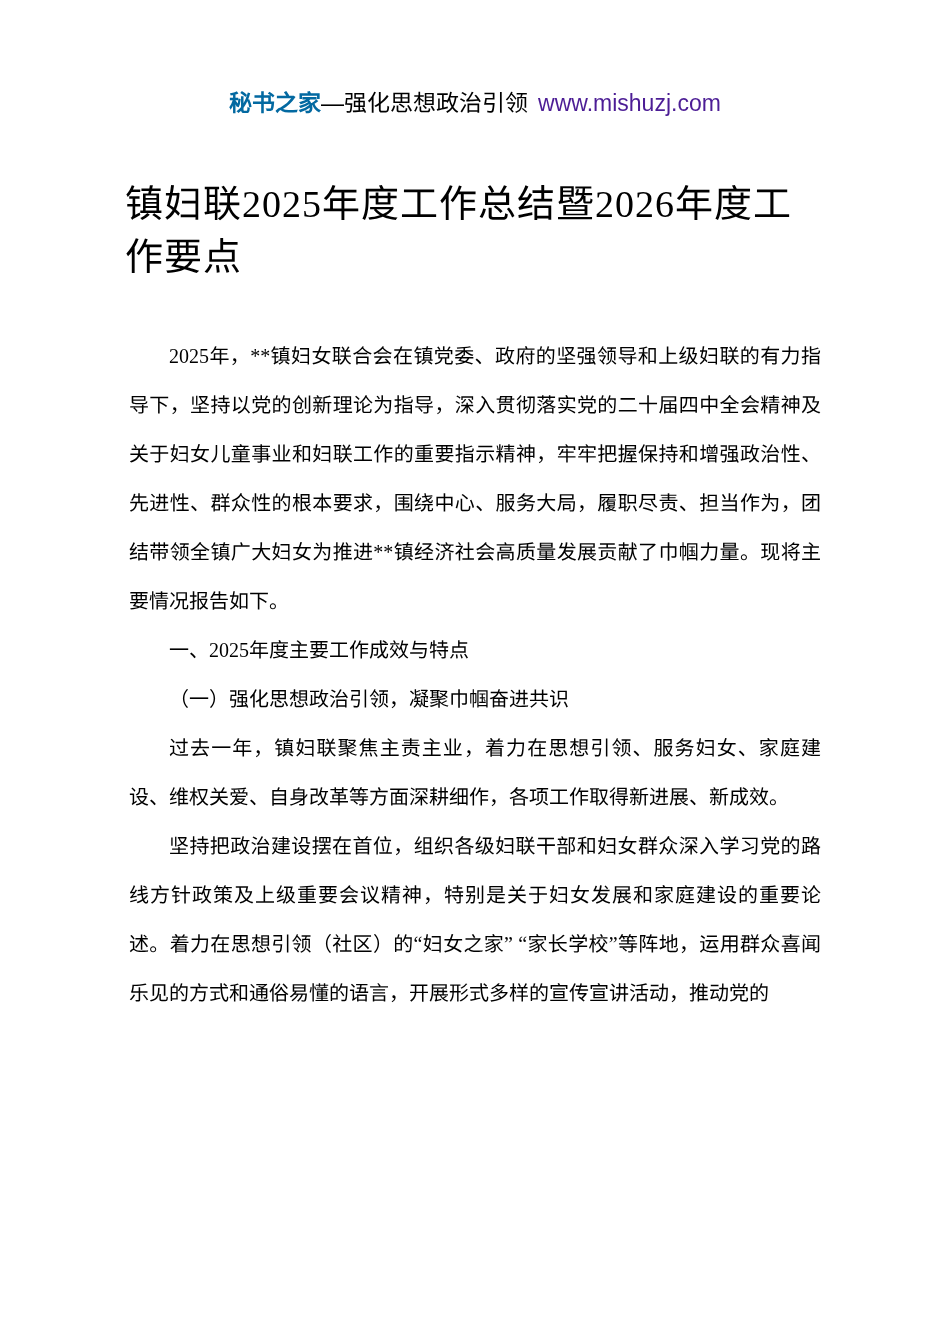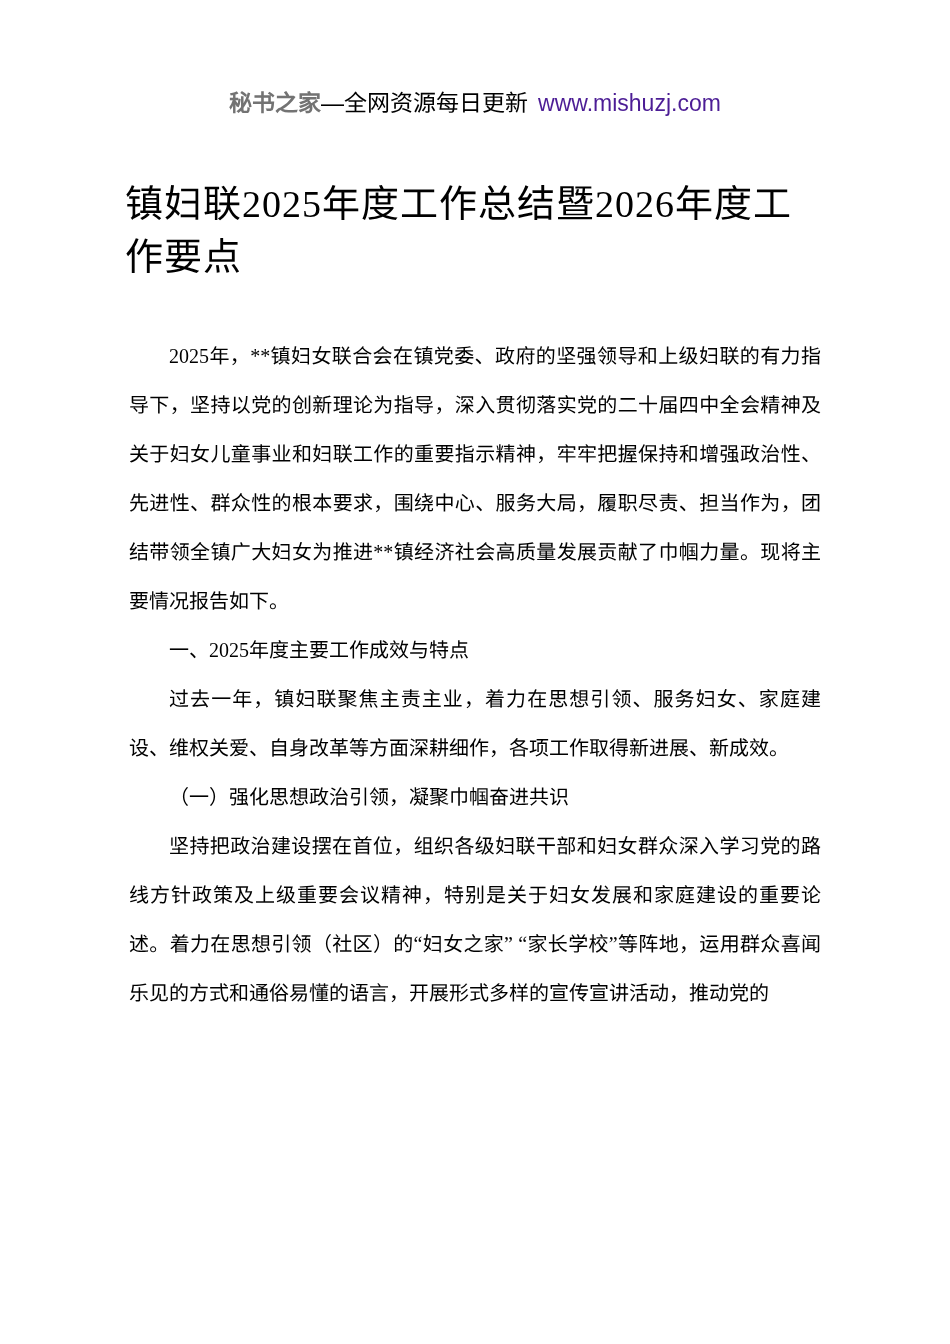--- a/index.html
+++ b/index.html
@@ -16,21 +16,21 @@
   }
   .site-header {
     margin-top: 88px;
     text-align: center;
     font-size: 23px;
     line-height: 30px;
     font-family: "Liberation Sans", "DejaVu Sans", sans-serif;
     white-space: nowrap;
   }
   .site-header .brand {
-    color: #737373;
+    color: #0369a1;
     font-weight: 700;
   }
   .site-header .sep,
   .site-header .tagline {
     color: #000000;
     font-weight: 400;
   }
   .site-header .url {
     color: #4c1d95;
     text-decoration: none;
@@ -58,25 +58,25 @@
     margin: 0;
     padding: 0;
     text-indent: 2em;
   }
 </style>
 </head>
 <body>
 
 <div class="page">
 
-  <header class="site-header"><span class="brand">秘书之家</span><span class="sep">—</span><span class="tagline">全网资源每日更新</span><a class="url" href="#">www.mishuzj.com</a></header>
+  <header class="site-header"><span class="brand">秘书之家</span><span class="sep">—</span><span class="tagline">强化思想政治引领</span><a class="url" href="#">www.mishuzj.com</a></header>
 
   <h1 class="doc-title">镇妇联2025年度工作总结暨2026年度工作要点</h1>
 
   <main class="doc-body">
     <p>2025年，**镇妇女联合会在镇党委、政府的坚强领导和上级妇联的有力指导下，坚持以党的创新理论为指导，深入贯彻落实党的二十届四中全会精神及关于妇女儿童事业和妇联工作的重要指示精神，牢牢把握保持和增强政治性、先进性、群众性的根本要求，围绕中心、服务大局，履职尽责、担当作为，团结带领全镇广大妇女为推进**镇经济社会高质量发展贡献了巾帼力量。现将主要情况报告如下。</p>
     <p>一、2025年度主要工作成效与特点</p>
+    <p>（一）强化思想政治引领，凝聚巾帼奋进共识</p>
     <p>过去一年，镇妇联聚焦主责主业，着力在思想引领、服务妇女、家庭建设、维权关爱、自身改革等方面深耕细作，各项工作取得新进展、新成效。</p>
-    <p>（一）强化思想政治引领，凝聚巾帼奋进共识</p>
     <p>坚持把政治建设摆在首位，组织各级妇联干部和妇女群众深入学习党的路线方针政策及上级重要会议精神，特别是关于妇女发展和家庭建设的重要论述。着力在思想引领（社区）的“妇女之家” “家长学校”等阵地，运用群众喜闻乐见的方式和通俗易懂的语言，开展形式多样的宣传宣讲活动，推动党的</p>
   </main>
 
 </div>
 
 </body></html>

